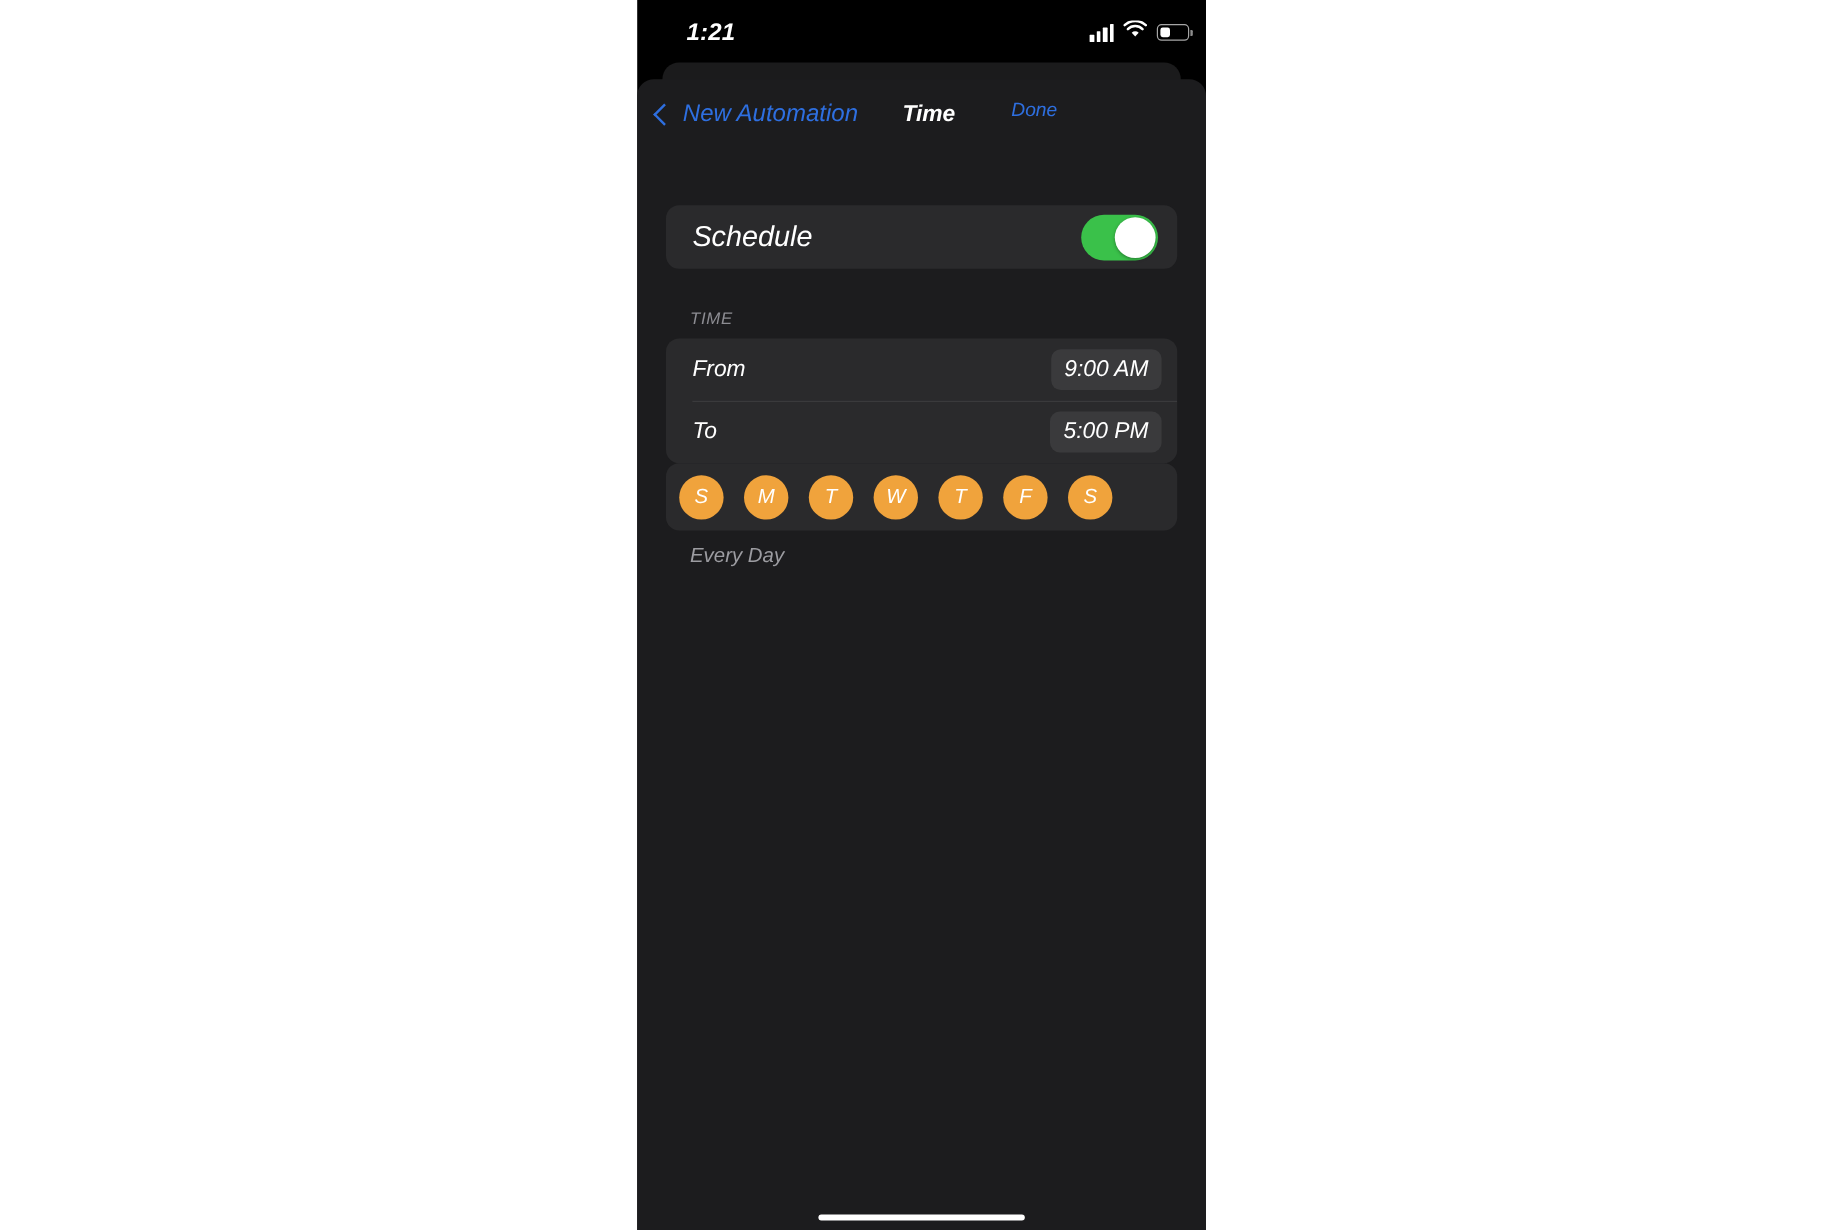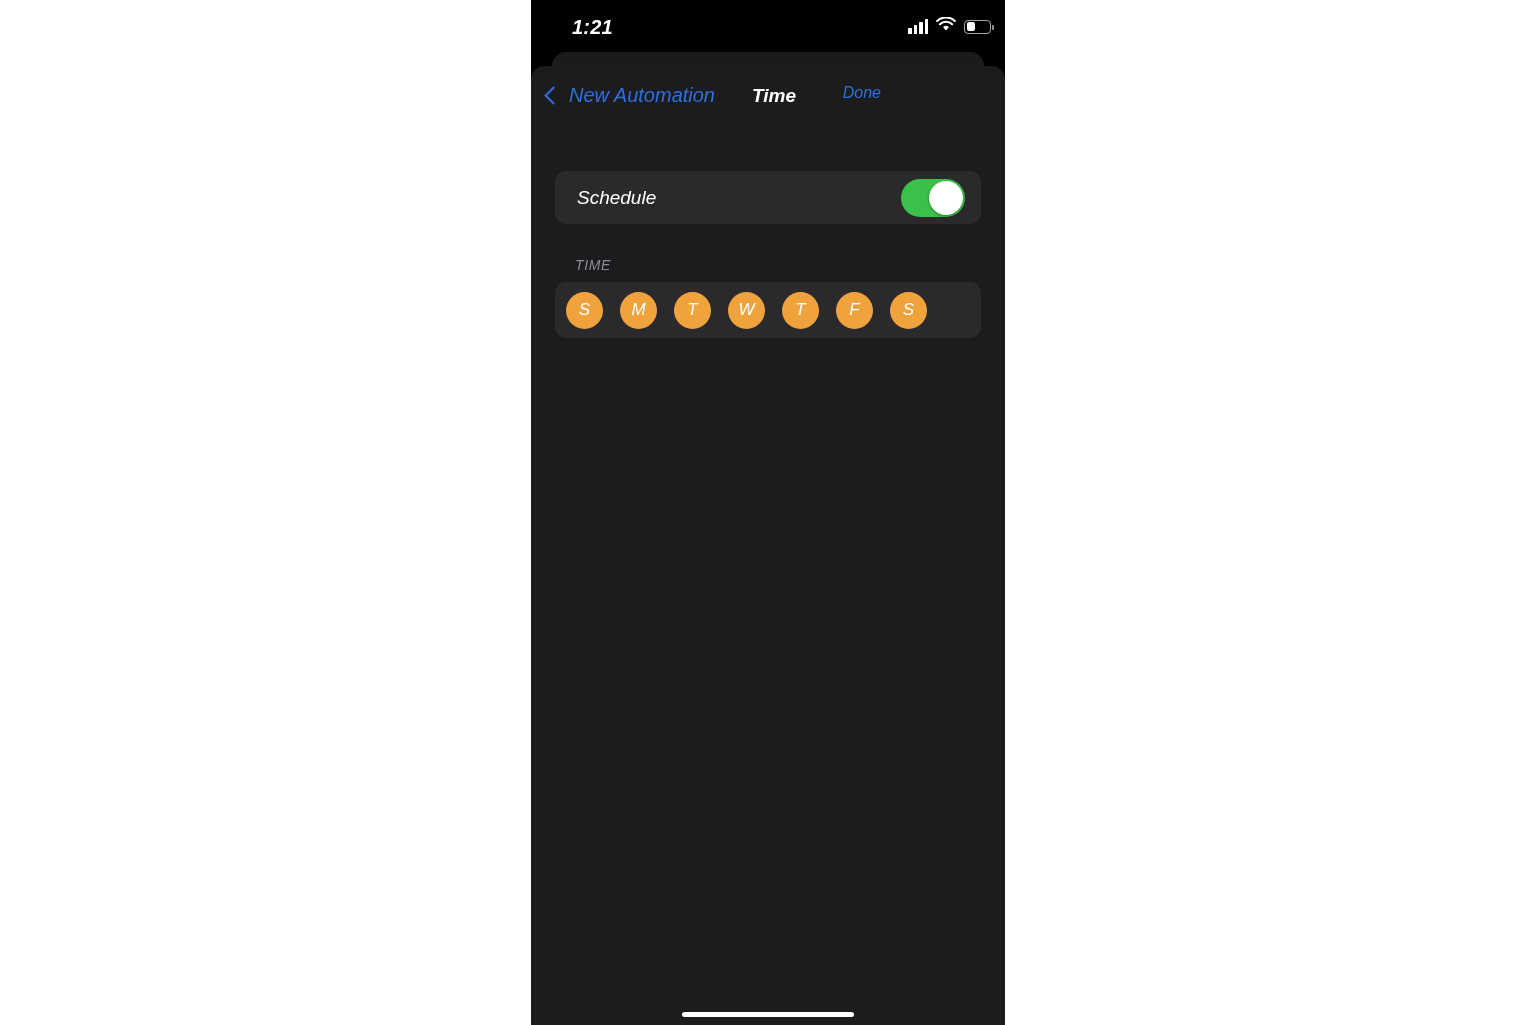--- a/index.html
+++ b/index.html
@@ -188,21 +188,21 @@
   #schedule-card {
     margin-top: 39px;
     height: 53px;
     position: relative;
   }
   #schedule-label {
     position: absolute;
     left: 22px;
     top: 50%;
     transform: translateY(-50%);
-    font-size: 19px;
+    font-size: 24px;
     color: #ffffff;
   }
   #schedule-toggle {
     position: absolute;
     right: 16px;
     top: 50%;
     transform: translateY(-50%);
     width: 64px;
     height: 38px;
     background: #3ac14a;
@@ -350,30 +350,41 @@
       <div id="content">
 
         <div class="card" id="schedule-card">
           <div id="schedule-label">Schedule</div>
           <div id="schedule-toggle">
             <div class="knob"></div>
           </div>
         </div>
 
         <div class="section-header" id="time-header">TIME</div>
+        <div class="card">
+          <div class="time-row">
+            <span class="time-row-label">From</span>
+            <span class="time-row-value">9:00 AM</span>
+          </div>
+          <div class="time-row">
+            <span class="time-row-label">To</span>
+            <span class="time-row-value">5:00 PM</span>
+          </div>
+        </div>
 
         <div class="card" id="repeat-card">
           <div class="day-circle">S</div>
           <div class="day-circle">M</div>
           <div class="day-circle">T</div>
           <div class="day-circle">W</div>
           <div class="day-circle">T</div>
           <div class="day-circle">F</div>
           <div class="day-circle">S</div>
         </div>
+        <div id="repeat-summary">Every Day</div>
 
       </div>
 
       <div id="home-indicator"></div>
 
     </div>
   </div>
 </div>
 
 </body></html>

